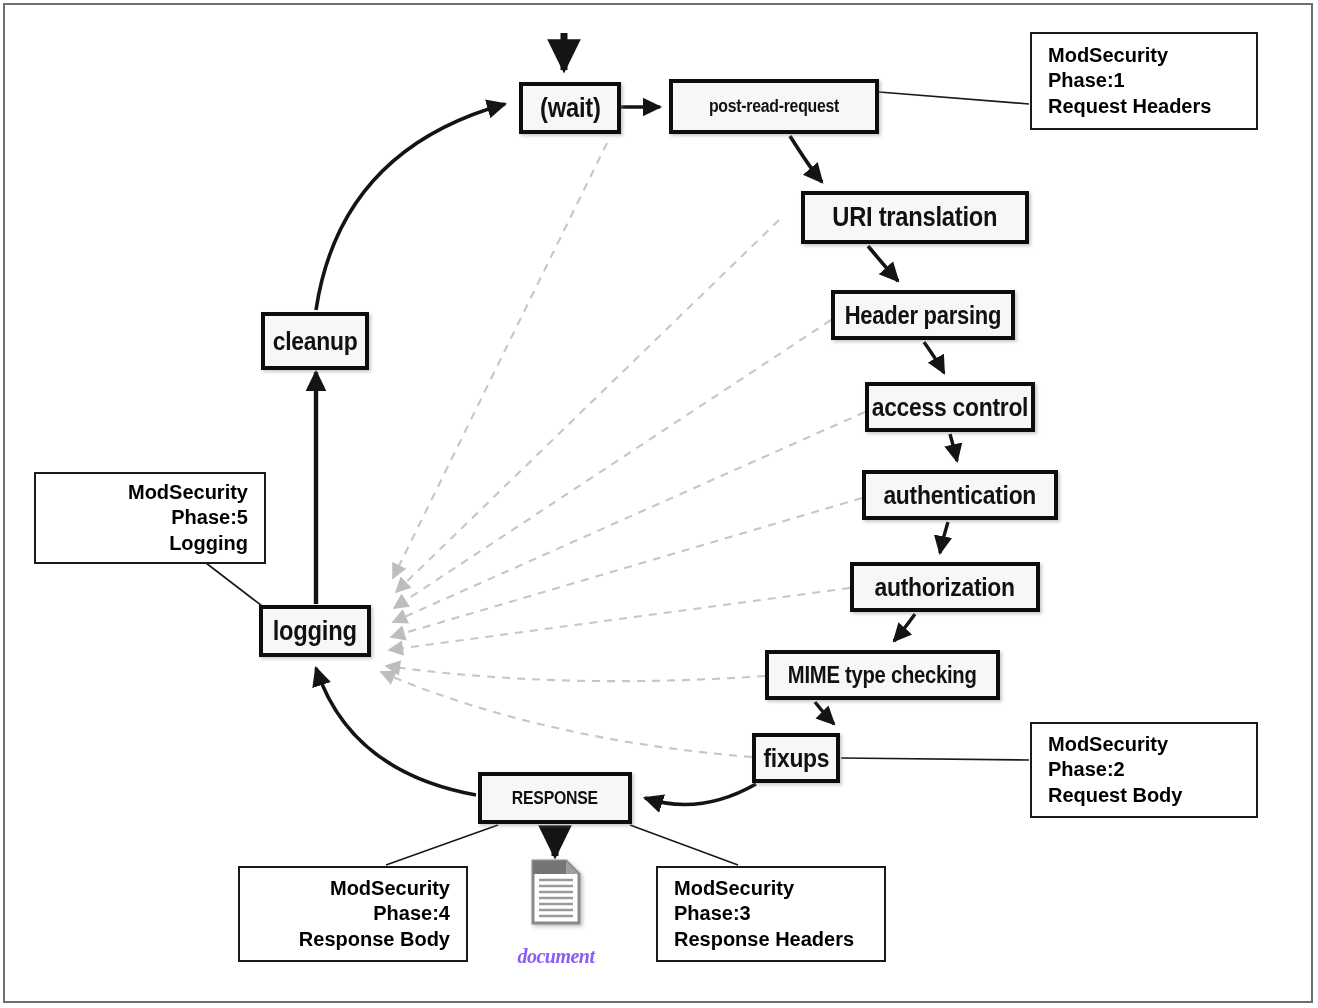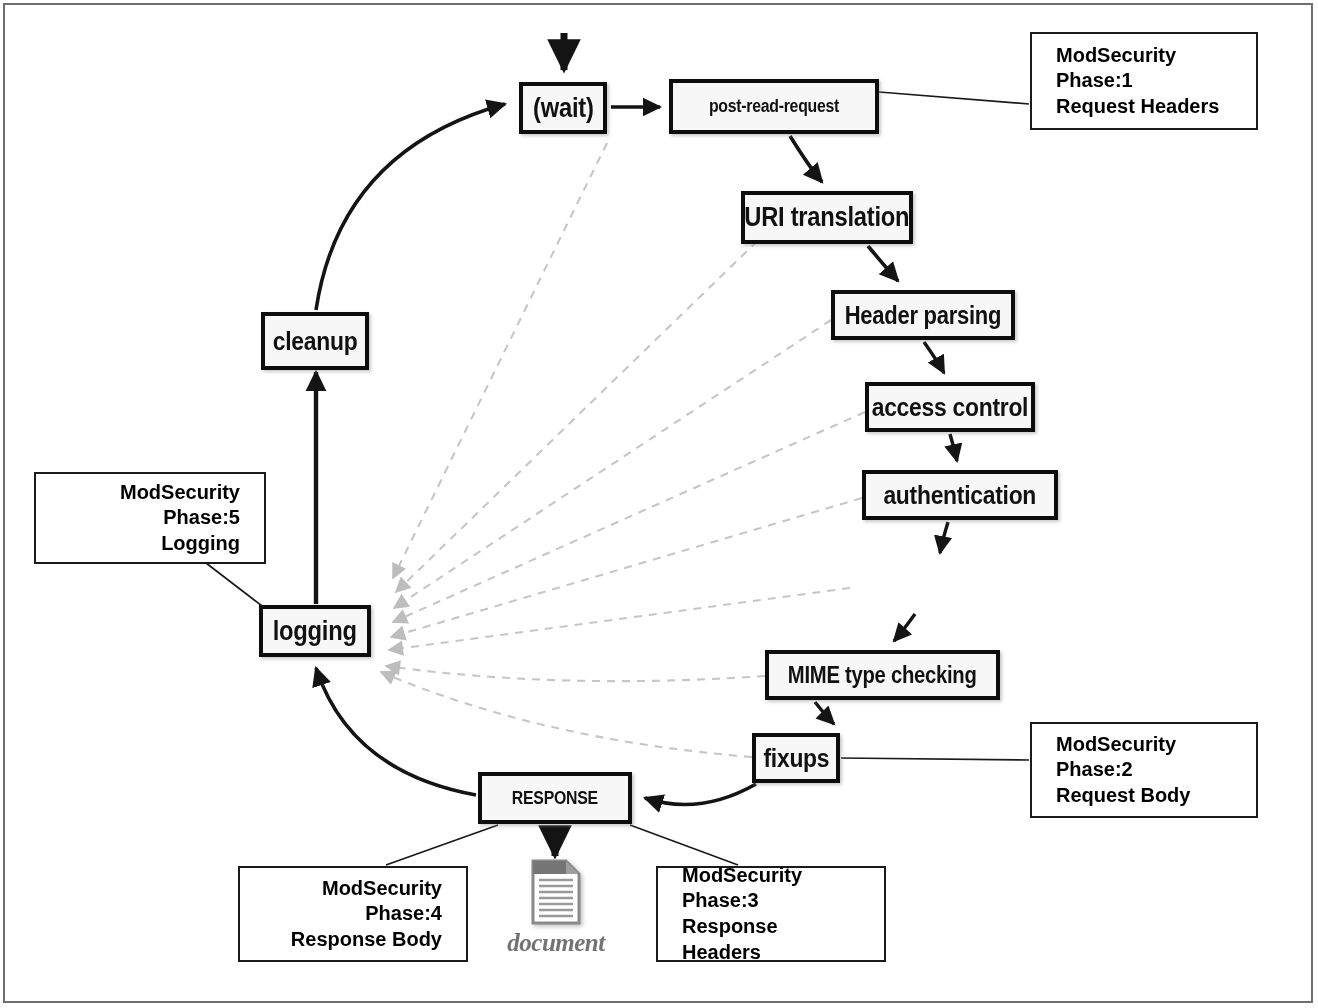--- a/index.html
+++ b/index.html
@@ -62,43 +62,43 @@
     border: 2px solid #1a1a1a;
     box-sizing: border-box;
     display: flex;
     flex-direction: column;
     justify-content: center;
     color: #000000;
     font-family: "Liberation Sans", sans-serif;
     font-weight: bold;
     font-size: 20px;
     line-height: 1.28;
-    padding: 0 24px;
+    padding: 0 16px;
   }
   .note.left   { text-align: left; align-items: flex-start; }
   .note.right  { text-align: right; align-items: flex-end; }
   .doc-wrap {
     position: absolute;
     display: flex;
     flex-direction: column;
     align-items: center;
   }
   .doc-icon {
     position: relative;
     width: 52px;
     height: 66px;
     filter: drop-shadow(2px 2px 2px rgba(150,150,150,0.6));
   }
   .doc-caption {
-    margin-top: 4px;
+    margin-top: 20px;
     font-family: "Liberation Serif", serif;
     font-weight: bold;
     font-style: italic;
-    font-size: 25px;
-    color: #737373;
+    font-size: 20px;
+    color: #8b5cf6;
     letter-spacing: -0.5px;
   }
 </style>
 </head>
 <body>
 
 <div id="canvas">
 
   <svg class="layer" viewBox="0 0 1318 1008" xmlns="http://www.w3.org/2000/svg">
     <defs>
@@ -159,44 +159,47 @@
 
     <g stroke="#1a1a1a" stroke-width="1.7" fill="none">
       <line x1="1029" y1="104" x2="879" y2="92"></line>
       <line x1="206" y1="563" x2="266" y2="609"></line>
       <line x1="1029" y1="760" x2="841" y2="758"></line>
       <line x1="386" y1="865" x2="498" y2="825"></line>
       <line x1="738" y1="865" x2="630" y2="825"></line>
     </g>
   </svg>
 
-  <div class="node" style="left:519px;top:82px;width:88px;height:52px;font-size:27px;">
+  <div class="node" style="left:519px;top:82px;width:102px;height:52px;font-size:27px;">
     <span>(wait)</span>
   </div>
 
   <div class="node" style="left:669px;top:79px;width:210px;height:55px;font-size:18px;">
     <span>post-read-request</span>
   </div>
 
-  <div class="node" style="left:741px;top:191px;width:172px;height:53px;font-size:27px;">
+  <div class="node" style="left:801px;top:191px;width:228px;height:53px;font-size:27px;">
     <span>URI translation</span>
   </div>
 
   <div class="node" style="left:831px;top:290px;width:184px;height:50px;font-size:25px;">
     <span>Header parsing</span>
   </div>
 
   <div class="node" style="left:865px;top:382px;width:170px;height:50px;font-size:26px;">
     <span>access control</span>
   </div>
 
   <div class="node" style="left:862px;top:470px;width:196px;height:50px;font-size:26px;">
     <span>authentication</span>
   </div>
 
+  <div class="node" style="left:850px;top:562px;width:190px;height:50px;font-size:26px;">
+    <span>authorization</span>
+  </div>
 
   <div class="node" style="left:765px;top:650px;width:235px;height:50px;font-size:23px;">
     <span>MIME type checking</span>
   </div>
 
   <div class="node" style="left:752px;top:733px;width:88px;height:50px;font-size:26px;">
     <span>fixups</span>
   </div>
 
   <div class="node" style="left:478px;top:772px;width:154px;height:52px;font-size:18px;">

